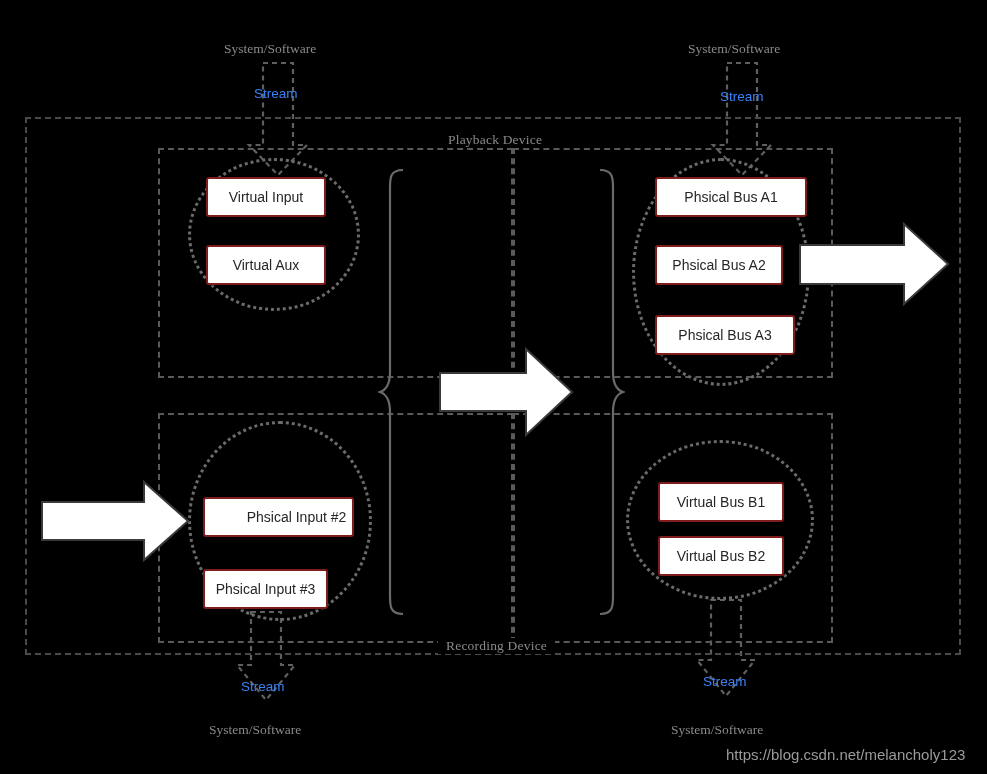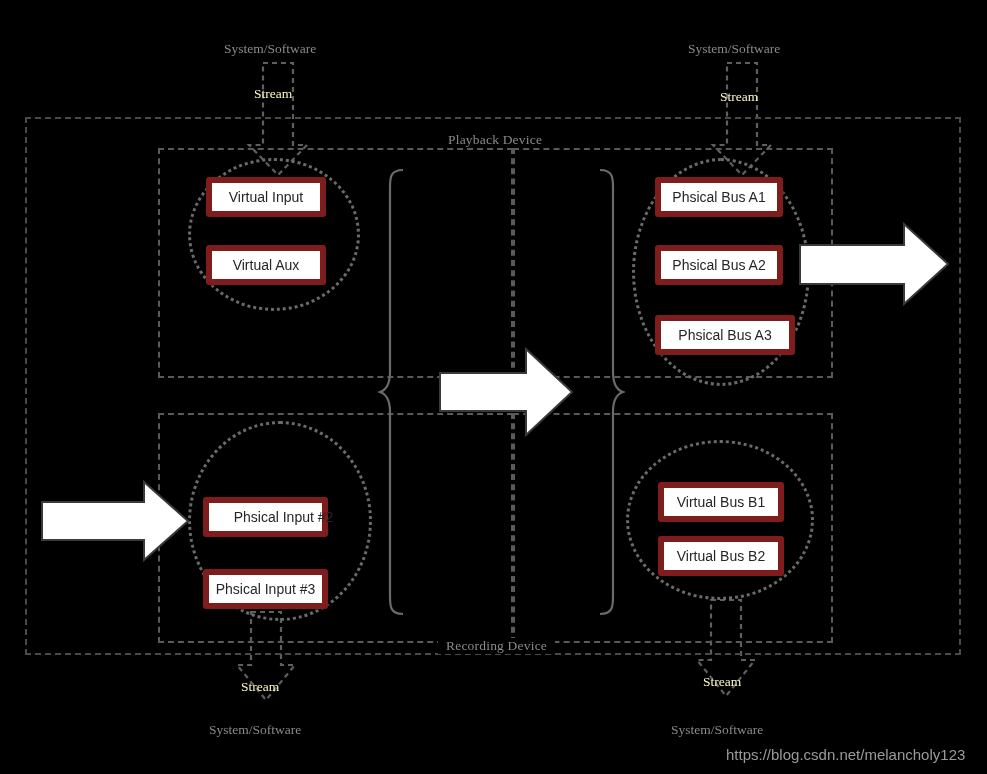--- a/index.html
+++ b/index.html
@@ -56,41 +56,41 @@
     box-sizing: border-box;
   }
   .ell-vi  { left: 188px; top: 158px; width: 172px; height: 153px; }
   .ell-pb  { left: 632px; top: 158px; width: 178px; height: 228px; }
   .ell-pi  { left: 188px; top: 421px; width: 184px; height: 200px; }
   .ell-vb  { left: 626px; top: 440px; width: 188px; height: 160px; }
 
   
   .node {
     background: #ffffff;
-    border: 6px solid #7f1d1d;
+    border: 2px solid #7f1d1d;
     border-radius: 3px;
     color: #262626;
     font-size: 14px;
     display: flex;
     align-items: center;
     justify-content: center;
     box-sizing: border-box;
     white-space: nowrap;
     box-shadow: 1px 1px 0 rgba(0,0,0,.35);
   }
 
   
   .brace { pointer-events: none; }
 
   
   .stream-arrow { pointer-events: none; }
   .stream-label {
-    color: #fef9c3;
+    color: #3b82f6;
     font-size: 13.5px;
-    font-family: Liberation Serif, serif;
+    font-family: Liberation Sans, sans-serif;
     white-space: nowrap;
     text-align: right;
   }
   .sys-label {
     color: #8a8a8a;
     font-size: 13.5px;
     font-family: "Liberation Serif", serif;
     white-space: nowrap;
   }
 
@@ -144,25 +144,25 @@
   <svg class="abs brace" style="left:378px;top:168px;width:30px;height:448px;">
     <path d="M 25,2 C 12,2 12,10 12,20 L 12,204 C 12,216 8,222 2,224 C 8,226 12,232 12,244 L 12,428 C 12,438 12,446 25,446" fill="none" stroke="#6a6a6a" stroke-width="2.2"></path>
   </svg>
   <svg class="abs brace" style="left:595px;top:168px;width:30px;height:448px;">
     <path d="M 5,2 C 18,2 18,10 18,20 L 18,204 C 18,216 22,222 28,224 C 22,226 18,232 18,244 L 18,428 C 18,438 18,446 5,446" fill="none" stroke="#6a6a6a" stroke-width="2.2"></path>
   </svg>
 
   <div class="abs node" style="left:206px;top:177px;width:120px;height:40px;">Virtual Input</div>
   <div class="abs node" style="left:206px;top:245px;width:120px;height:40px;">Virtual Aux</div>
 
-  <div class="abs node" style="left:655px;top:177px;width:128px;height:40px;">Phsical Bus A1</div>
+  <div class="abs node" style="left:655px;top:177px;width:152px;height:40px;">Phsical Bus A1</div>
   <div class="abs node" style="left:655px;top:245px;width:128px;height:40px;">Phsical Bus A2</div>
   <div class="abs node" style="left:655px;top:315px;width:140px;height:40px;">Phsical Bus A3</div>
 
-  <div class="abs node" style="left:203px;top:497px;width:125px;height:40px;padding-left:36px;">Phsical Input #2</div>
+  <div class="abs node" style="left:203px;top:497px;width:151px;height:40px;padding-left:36px;">Phsical Input #2</div>
   <div class="abs node" style="left:203px;top:569px;width:125px;height:40px;">Phsical Input #3</div>
 
   <div class="abs node" style="left:658px;top:482px;width:126px;height:40px;">Virtual Bus B1</div>
   <div class="abs node" style="left:658px;top:536px;width:126px;height:40px;">Virtual Bus B2</div>
 
   <svg class="abs" style="left:438px;top:347px;width:136px;height:90px;">
     <path d="M 2,26 L 88,26 L 88,2 L 134,45 L 88,88 L 88,64 L 2,64 Z" fill="#ffffff" stroke="#3a3a3a" stroke-width="2"></path>
   </svg>
 
   <svg class="abs" style="left:40px;top:480px;width:150px;height:82px;">

